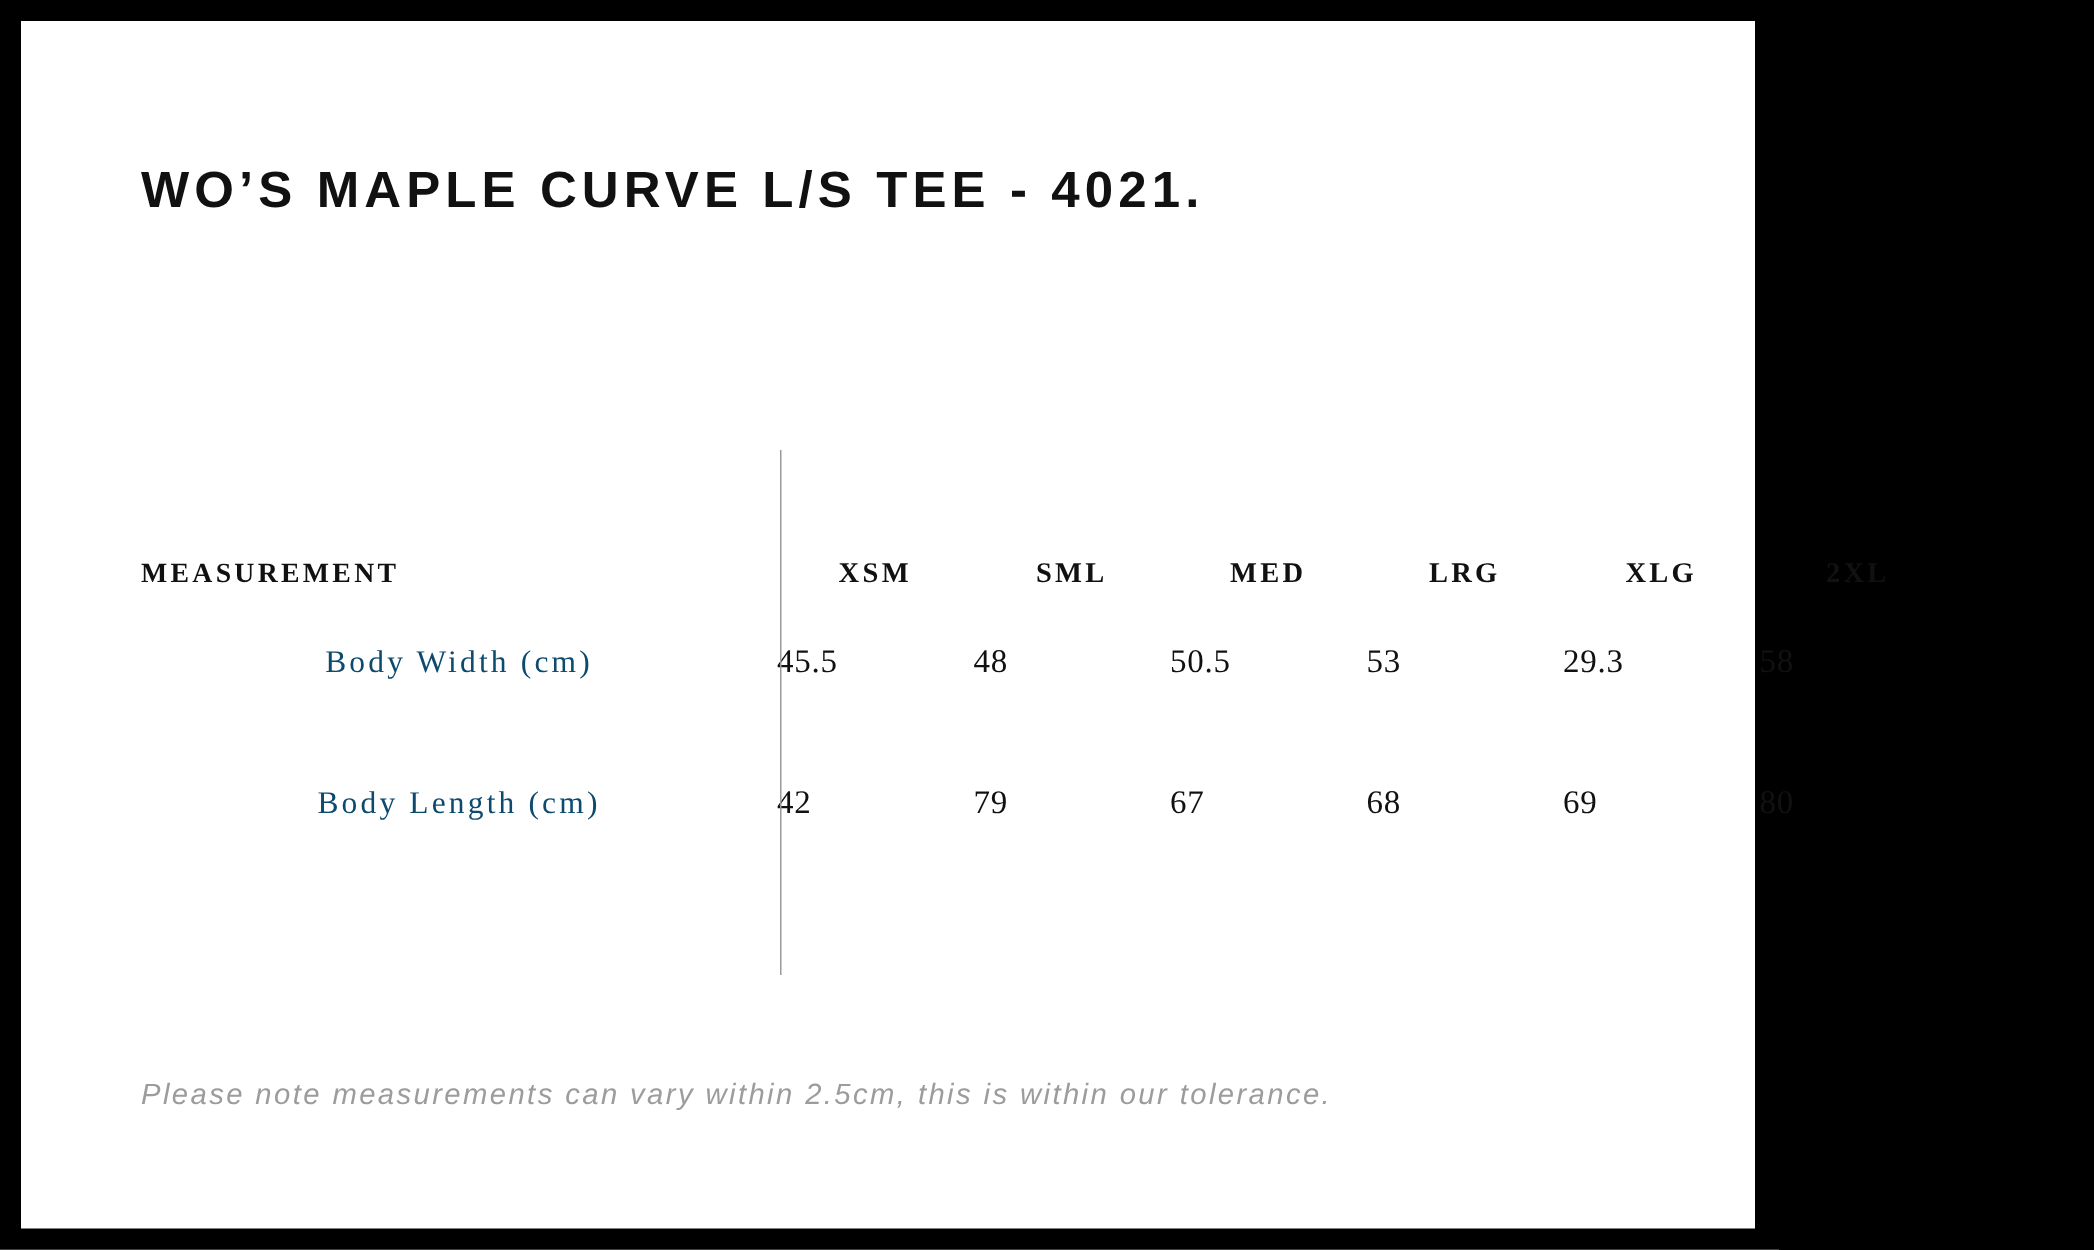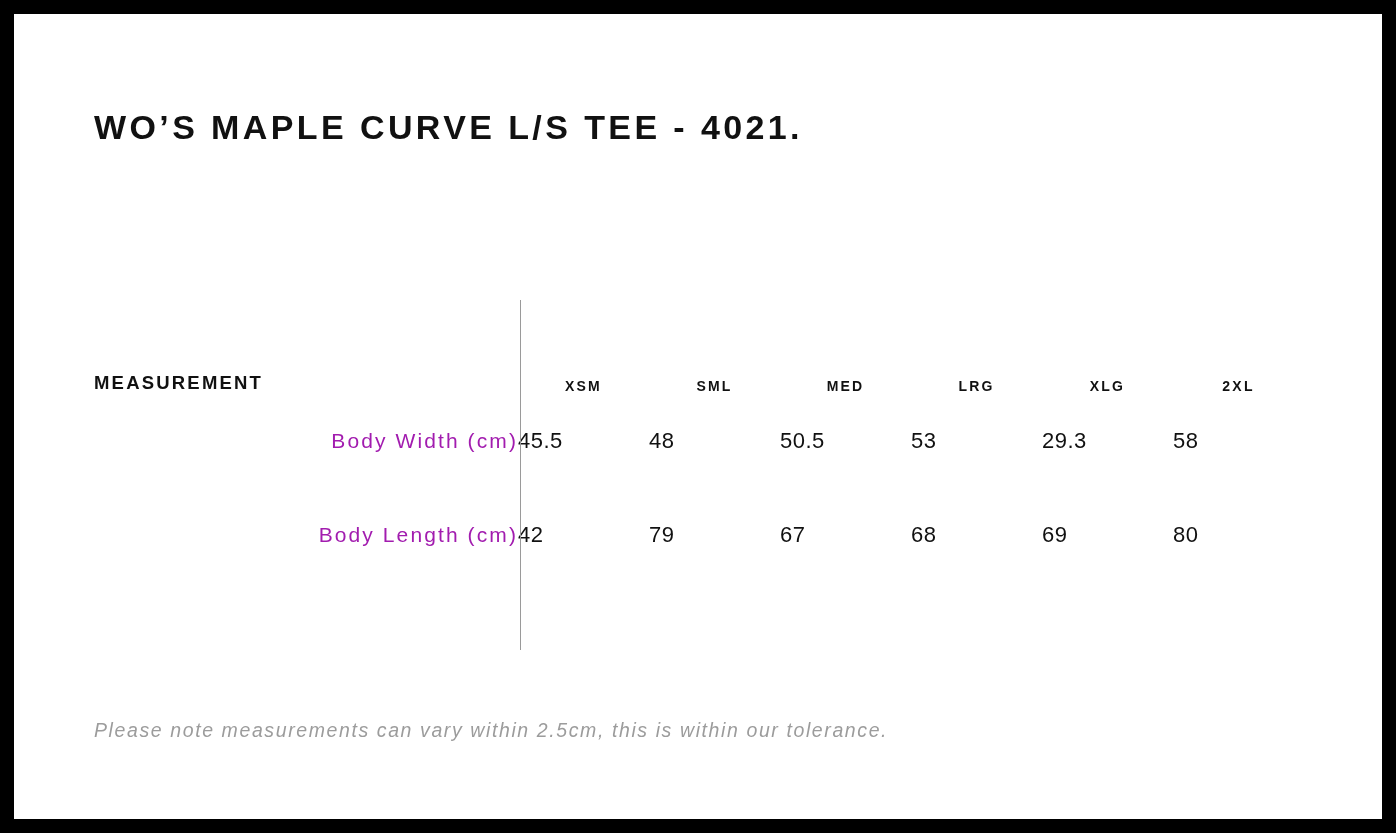--- a/index.html
+++ b/index.html
@@ -10,21 +10,21 @@
   body {
     width: 1396px;
     height: 833px;
     font-family: "Liberation Sans", sans-serif;
     overflow: hidden;
   }
   .frame {
     position: absolute;
     left: 14px;
     top: 14px;
-    width: 1368px;
+    width: 1156px;
     height: 805px;
     background: #ffffff;
   }
   .title {
     position: absolute;
     left: 80px;
     top: 94px;
     font-size: 34px;
     font-weight: 700;
     letter-spacing: 3.4px;
@@ -39,20 +39,21 @@
   }
   table.size-table {
     border-collapse: collapse;
     width: 1210px;
     table-layout: fixed;
   }
   table.size-table th,
   table.size-table td {
     padding: 0;
     border: 0;
+    font-family: Liberation Serif, serif;
   }
   .col-measure { width: 424px; }
   .col-size { width: 131px; }
   
   .divider {
     position: absolute;
     left: 426px;
     top: 18px;
     width: 1px;
     height: 350px;
@@ -65,35 +66,35 @@
   }
   .head-measure {
     text-align: left;
     font-size: 18.5px;
     font-weight: 700;
     letter-spacing: 2.2px;
     color: #111111;
   }
   .head-size {
     text-align: center;
-    font-size: 14px;
+    font-size: 19px;
     font-weight: 700;
     letter-spacing: 2.2px;
     color: #111111;
   }
   .data-row td {
     height: 94px;
     vertical-align: middle;
   }
   .cell-measure {
-    text-align: right;
+    text-align: center;
     font-size: 21px;
     font-weight: 400;
     letter-spacing: 2.1px;
-    color: #a21caf;
+    color: #0c4a6e;
   }
   .cell-value {
     text-align: left;
     font-size: 22px;
     font-weight: 400;
     letter-spacing: 0.5px;
     color: #111111;
   }
   .note {
     position: absolute;

